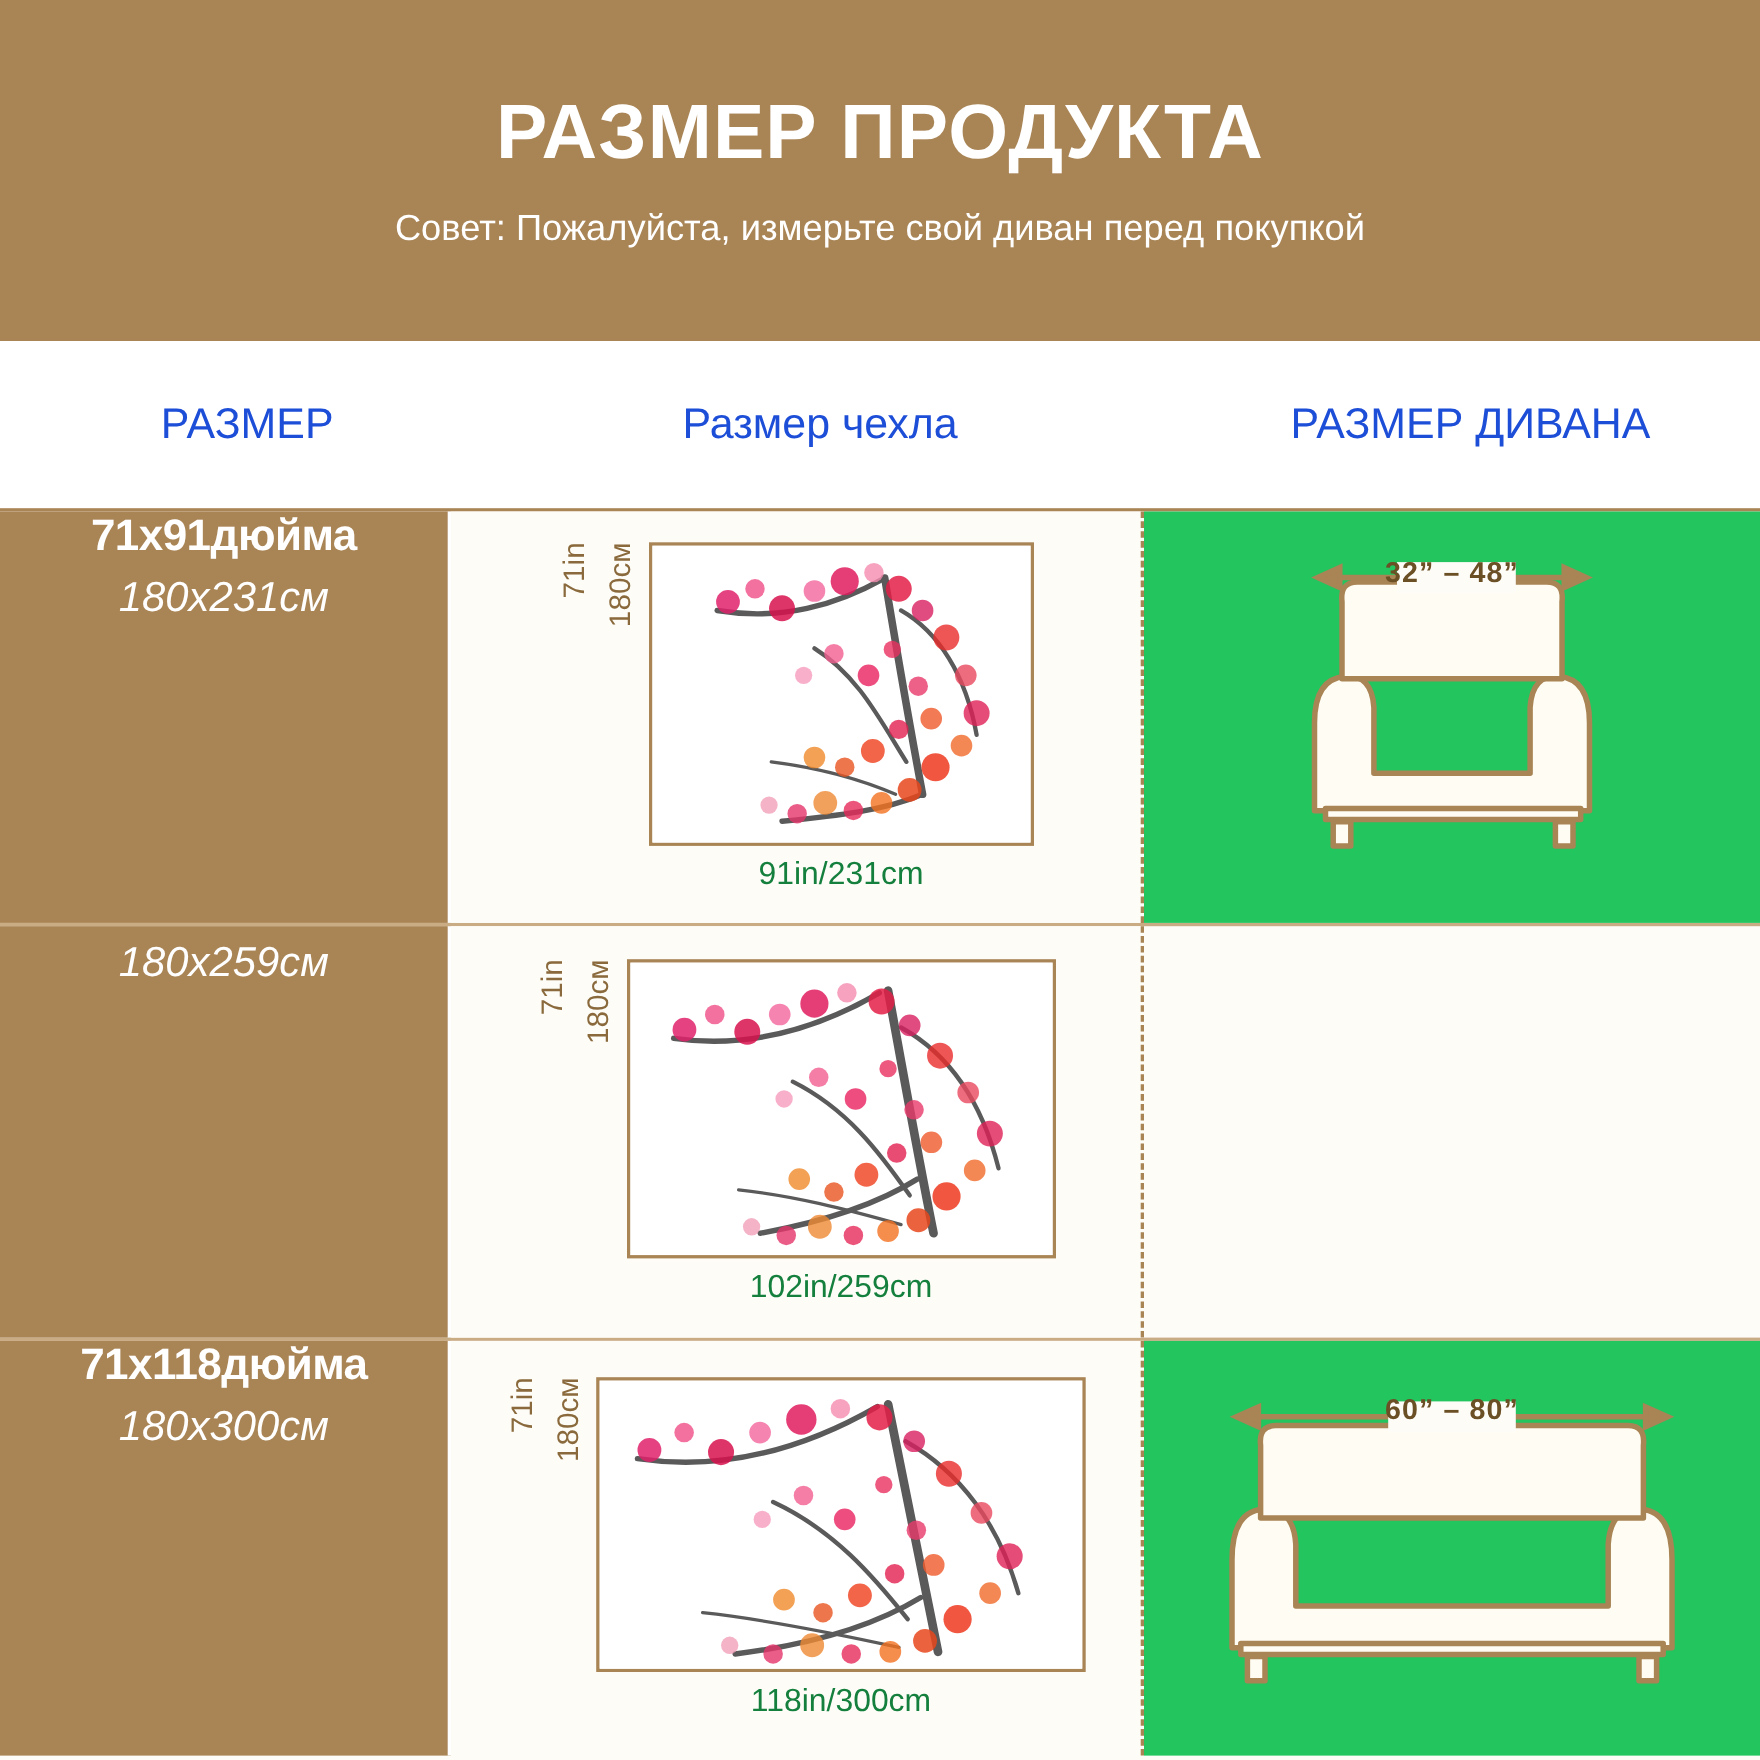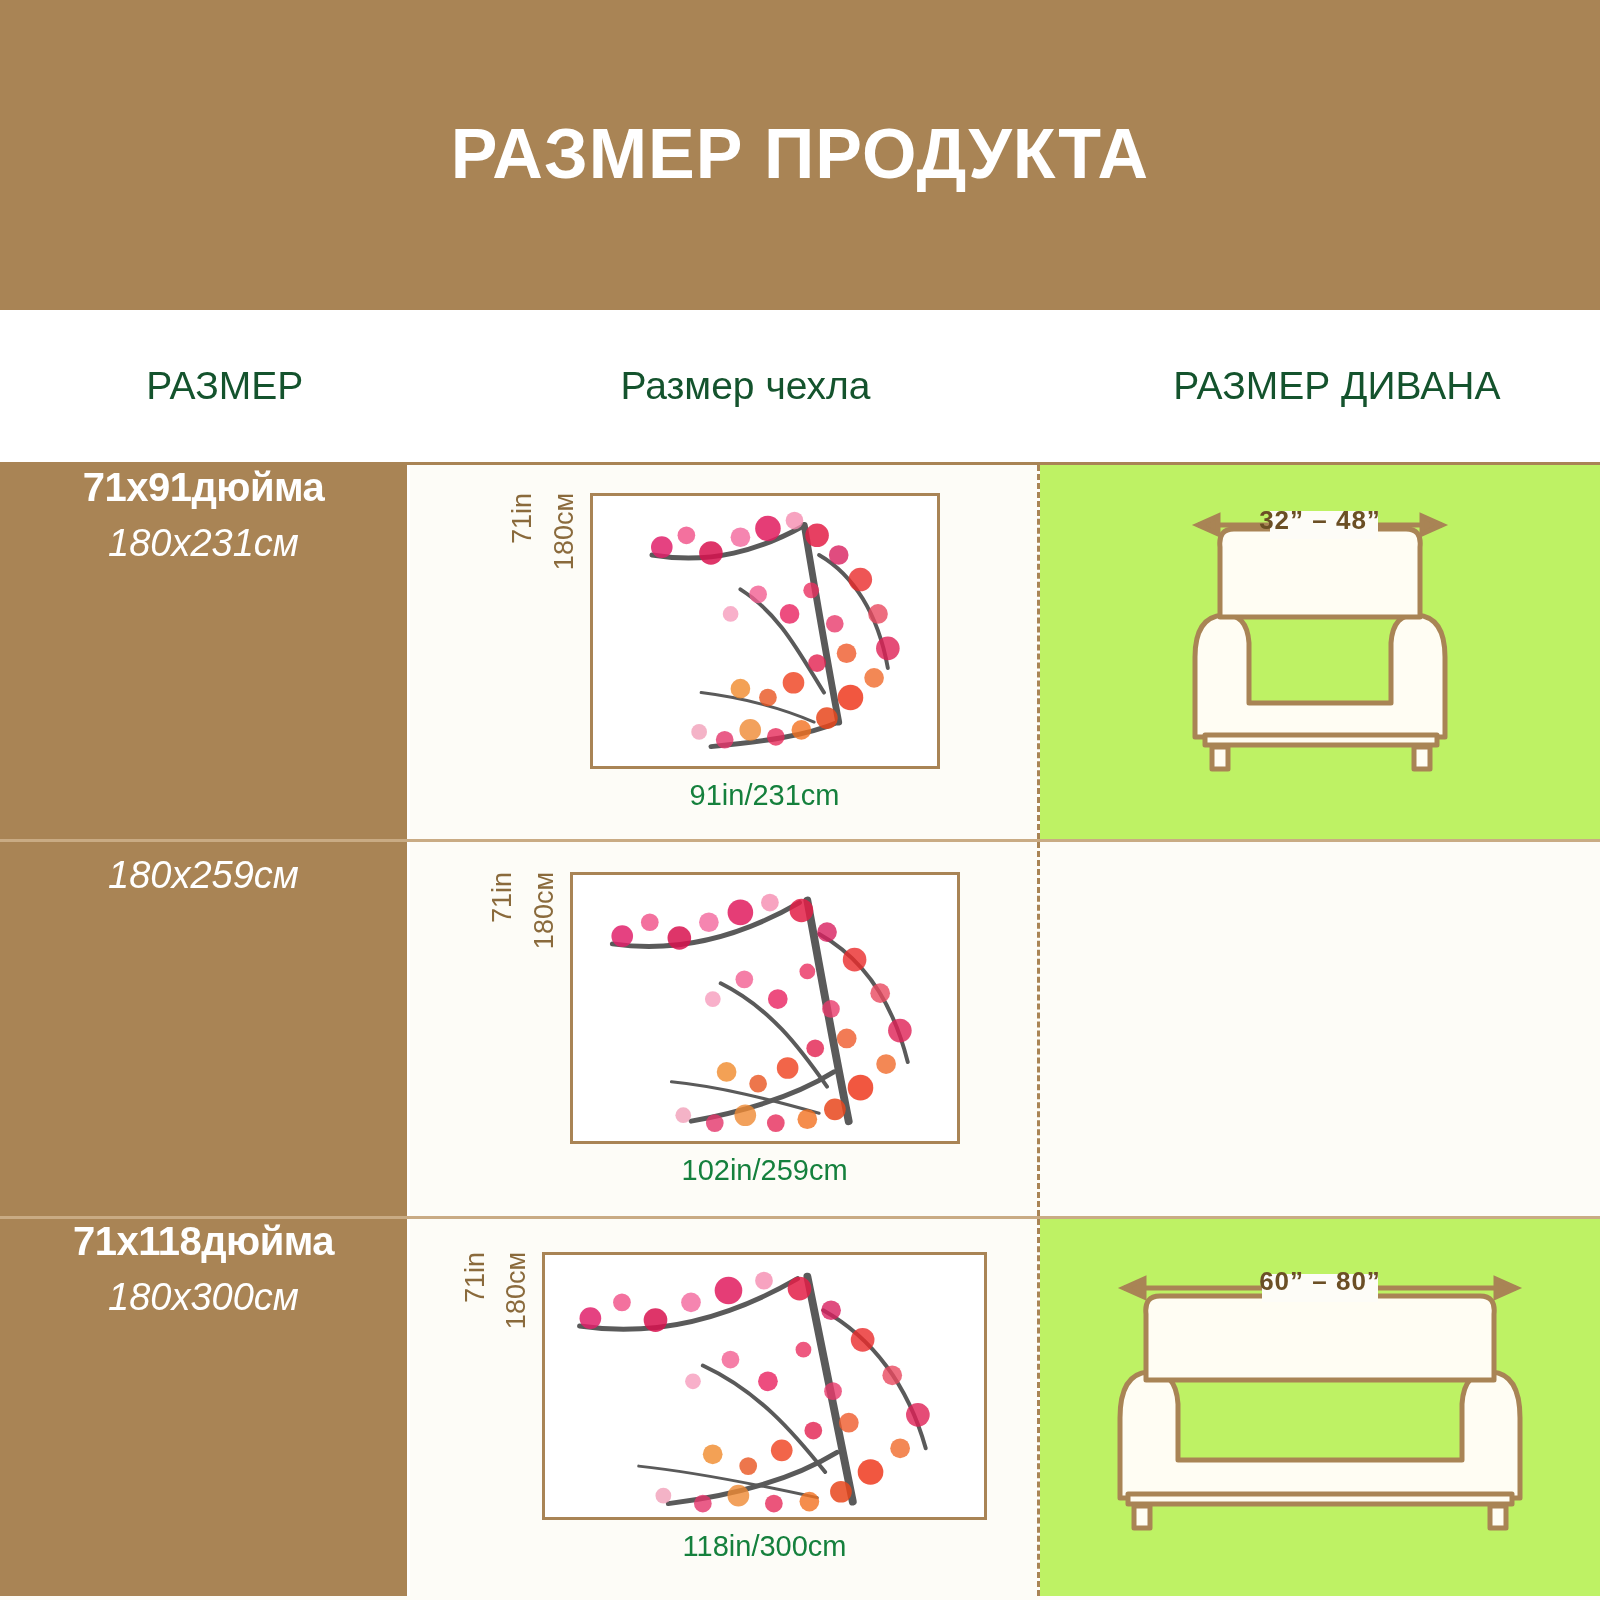--- a/index.html
+++ b/index.html
@@ -39,21 +39,21 @@
 
   
   .colhead {
     height: 155px;
     display: flex;
     align-items: center;
     background: #ffffff;
     border-bottom: 3px solid #a98455;
   }
   .colhead > div {
-    color: #14532d;
+    color: #1d4ed8;
     font-size: 39px;
     text-align: center;
     display: flex;
     align-items: center;
     justify-content: center;
     height: 100%;
     margin-left: 32px;
   }
   .c1 { width: 410px; }
   .c2 { width: 630px; }
@@ -123,21 +123,21 @@
     font-size: 29px;
     text-align: center;
     margin-top: 10px;
   }
 
   .cell-sofa {
     width: 560px;
     display: flex;
     align-items: center;
     justify-content: center;
-    background: #bef264;
+    background: #22c55e;
   }
   .sofa-wrap { position: relative; }
   .dimlabel {
     position: absolute;
     top: -2px;
     left: 0; right: 0;
     text-align: center;
     color: #6b4f25;
     font-size: 26px;
     font-weight: bold;
@@ -147,20 +147,21 @@
   
   .blossom { position: absolute; inset: 0; }
 </style>
 </head>
 <body>
 
 <div class="page">
 
   <div class="header">
     <div class="header-title">РАЗМЕР ПРОДУКТА</div>
+    <div class="header-sub">Совет: Пожалуйста, измерьте свой диван перед покупкой</div>
   </div>
 
   <div class="colhead">
     <div class="c1">РАЗМЕР</div>
     <div class="c2">Размер чехла</div>
     <div class="c3">РАЗМЕР ДИВАНА</div>
   </div>
 
   <div class="row">
     <div class="cell-size">

